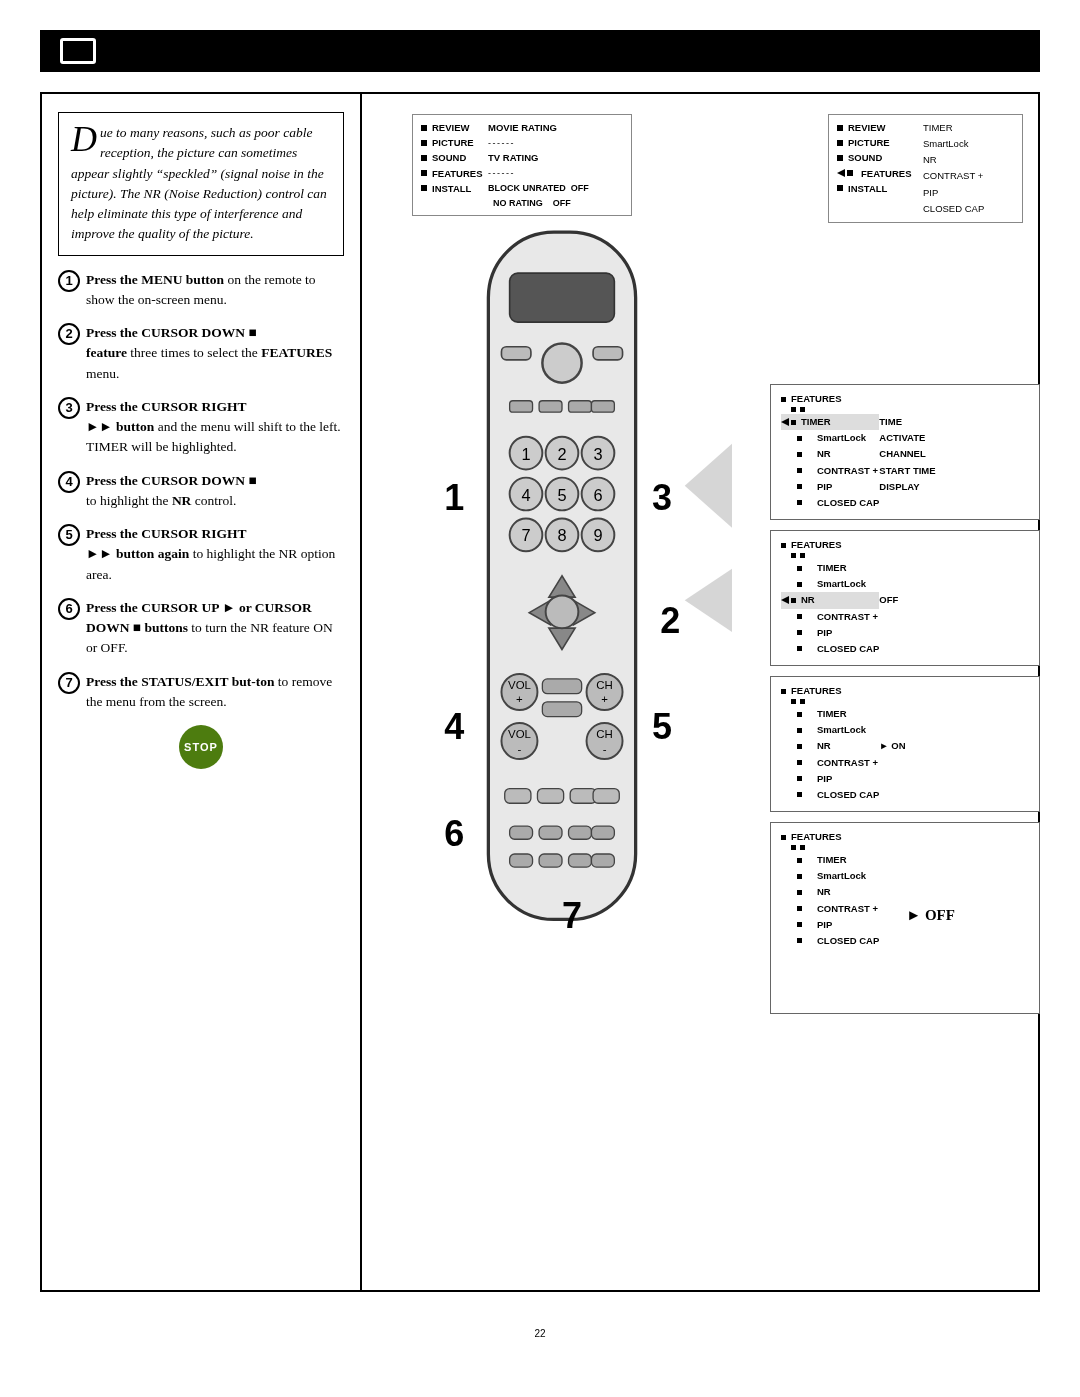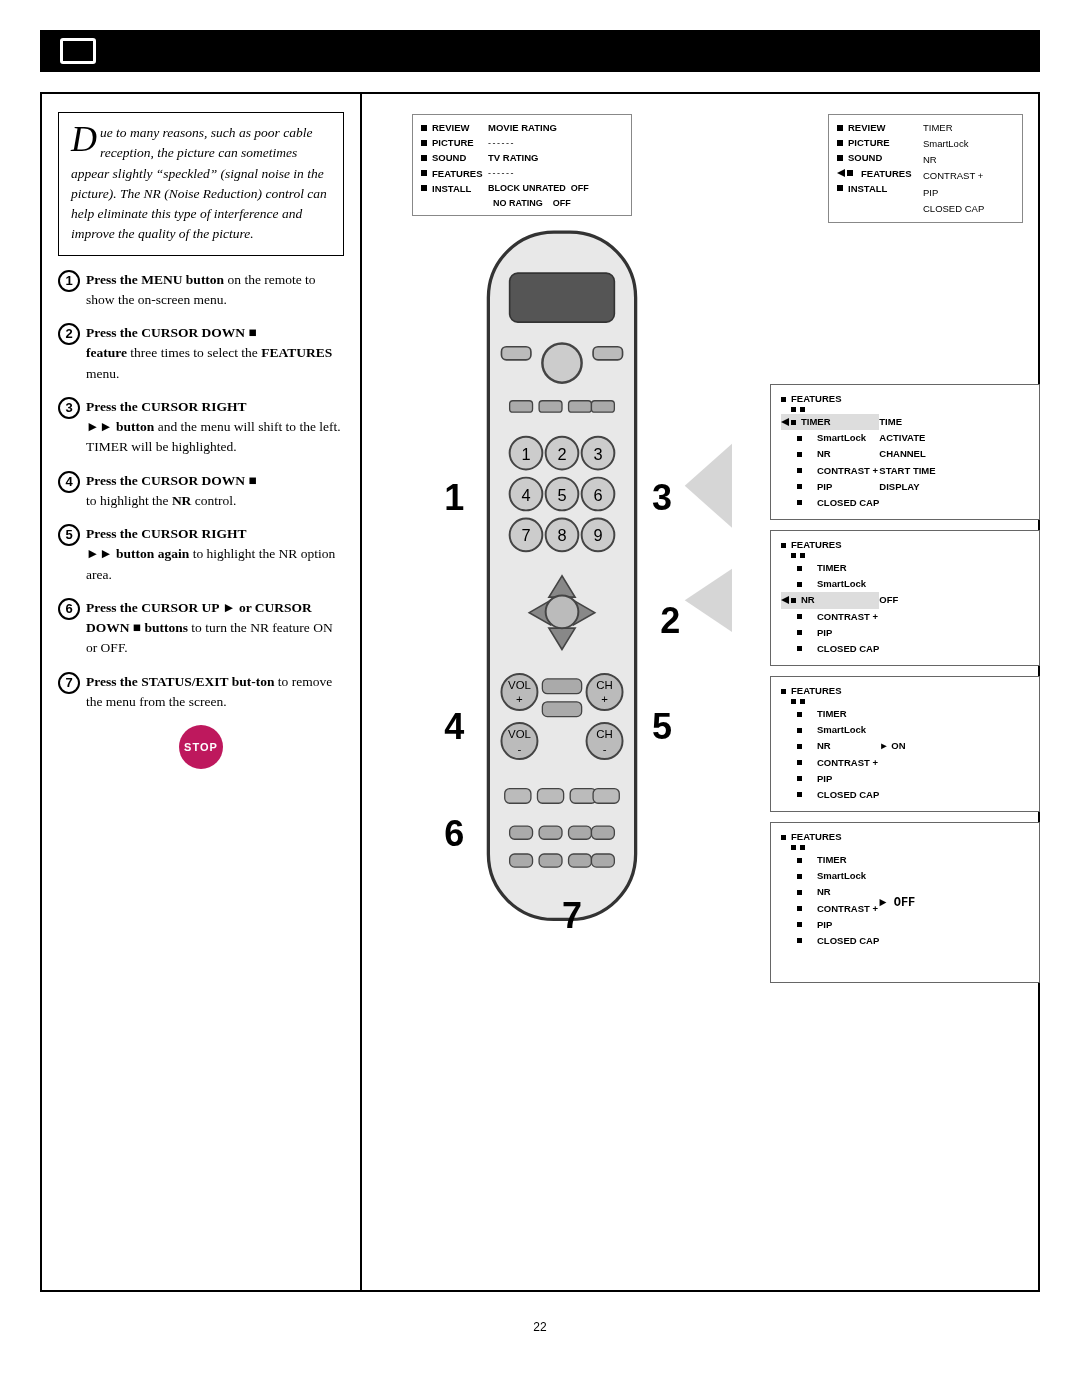--- a/index.html
+++ b/index.html
@@ -123,21 +123,21 @@
     }
 
     .stop-badge {
       display: block;
       width: fit-content;
       margin: 10px auto 0 auto;
     }
     .stop-circle {
       width: 44px;
       height: 44px;
-      background: #be185d;
+      background: #4d7c0f;
       border-radius: 50%;
       display: flex;
       align-items: center;
       justify-content: center;
       color: #fff;
       font-size: 11px;
       font-weight: bold;
       font-family: Arial, sans-serif;
       letter-spacing: 1px;
     }
@@ -147,22 +147,22 @@
       flex: 1;
       position: relative;
       padding: 20px 10px 32px 10px;
       display: flex;
       flex-direction: column;
       align-items: center;
     }
 
     
     .page-number {
-      margin-top: 28px;
-      font-size: 12px;
+      margin-top: 36px;
+      font-size: 10px;
       font-family: Arial, sans-serif;
     }
 
     
     .menu-box {
       border: 1.5px solid #888;
       background: #fff;
       padding: 5px 8px;
       font-family: Arial, sans-serif;
       font-size: 10px;
@@ -682,21 +682,21 @@
             </div>
             <div class="panel-row">
               <span class="sq-bullet p-indent"></span>
               <span class="p-label" style="margin-left:10px;">PIP</span>
             </div>
             <div class="panel-row">
               <span class="sq-bullet p-indent"></span>
               <span class="p-label" style="margin-left:10px;">CLOSED CAP</span>
             </div>
           </div>
-          <div style="font-size:12px; font-family:Liberation Mono, monospace; line-height:1.7;">
+          <div style="font-size:15px; font-family:Liberation Serif, serif; line-height:1.7;margin-left:27px;">
             <div>&nbsp;</div>
             <div>&nbsp;</div>
             <div>►&nbsp;<strong>OFF</strong></div>
             <div>&nbsp;</div>
             <div>&nbsp;</div>
             <div>&nbsp;</div>
           </div>
         </div>
       </div>
 

